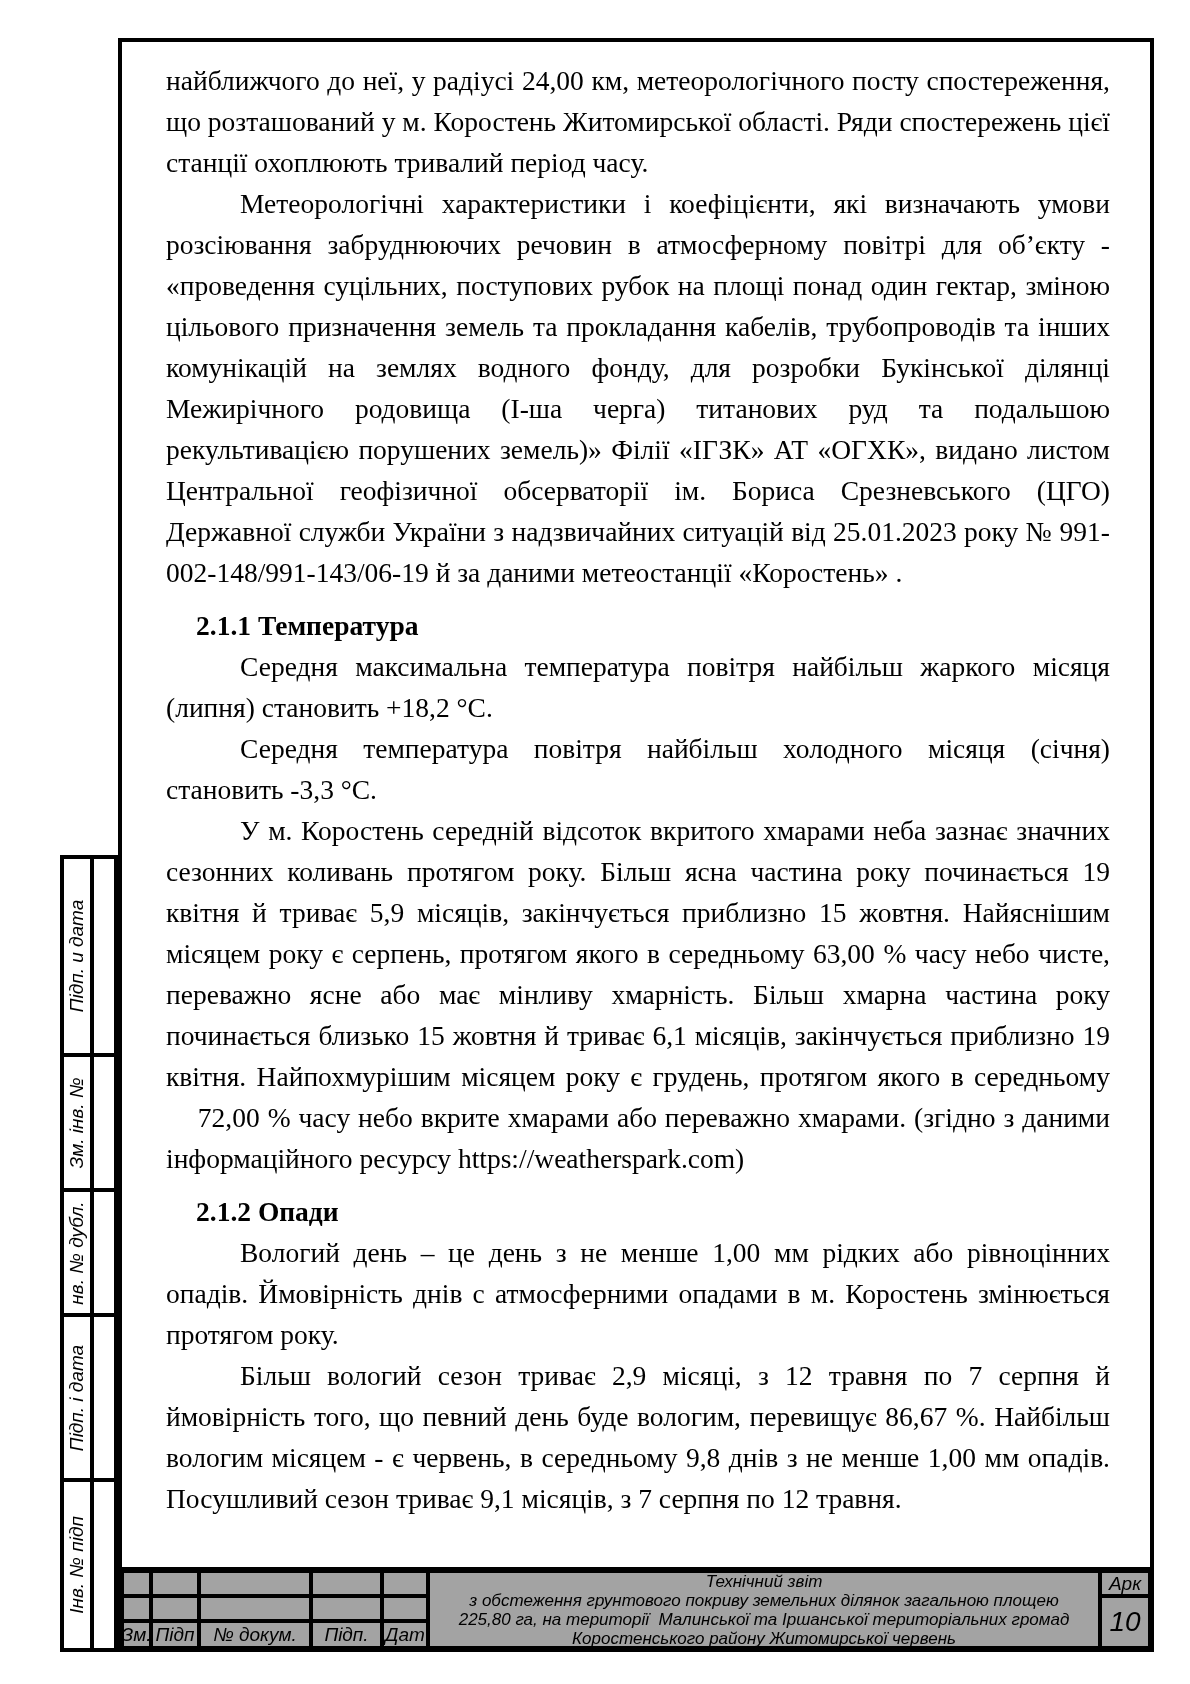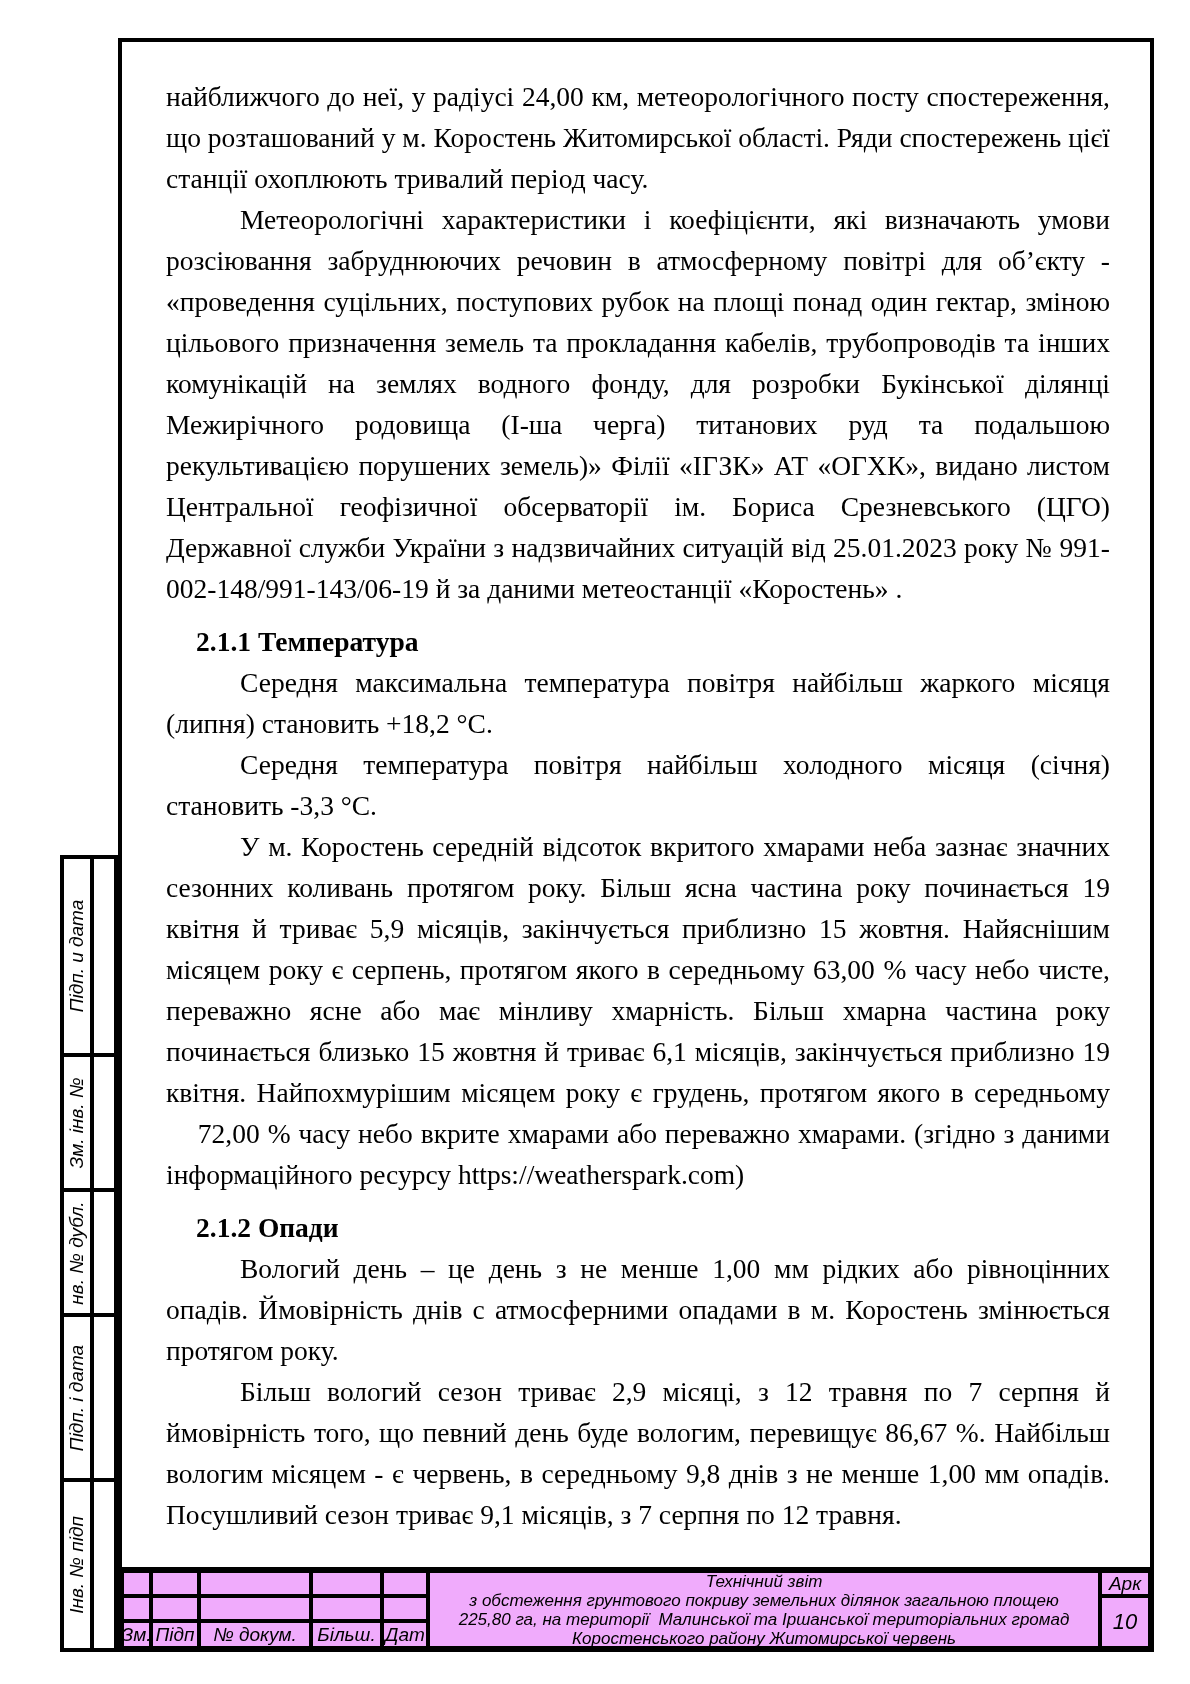--- a/index.html
+++ b/index.html
@@ -6,42 +6,42 @@
   .page{position:relative;width:1190px;height:1684px;background:#ffffff;overflow:hidden;
         font-family:"Liberation Serif",serif;color:#000;}
   
   .frame{position:absolute;left:118px;top:38px;width:1036px;height:1614px;
          border:4px solid #000;box-sizing:border-box;background:#fff;}
   
   .textarea{position:absolute;left:122px;top:42px;width:1028px;height:1525px;
             padding:18px 40px 0 44px;box-sizing:border-box;overflow:hidden;
             font-size:27.5px;line-height:41px;text-align:justify;}
   .para{margin:0;text-indent:74px;}
-  .para.first{text-indent:0;margin-top:16px;}
+  .para.first{text-indent:0;}
   .heading{margin:12px 0 0 0;padding-left:30px;font-weight:bold;text-align:left;}
   
   .sidebar{position:absolute;left:60px;top:855px;width:58px;height:797px;
            display:grid;grid-template-columns:30px 1fr;
            grid-template-rows:198px 135px 125px 165px 1fr;
            border:2px solid #000;box-sizing:border-box;background:#fff;}
   .sb-cell{border:2px solid #000;box-sizing:border-box;position:relative;
            display:flex;align-items:center;justify-content:center;overflow:visible;background:#fff;}
   .sb-cell span{transform:rotate(-90deg);white-space:nowrap;
                 font-family:"Liberation Sans",sans-serif;font-style:italic;font-size:19px;}
   
   .titleblock{position:absolute;left:118px;top:1567px;width:1036px;height:85px;
               border:4px solid #000;box-sizing:border-box;background:#fff;
               display:grid;grid-template-columns:29px 48px 112px 71px 46px 1fr 50px;
               grid-template-rows:25px 25px 1fr;}
   .tb-cell{border:2px solid #000;box-sizing:border-box;display:flex;
            align-items:center;justify-content:center;
            font-family:"Liberation Sans",sans-serif;font-style:italic;font-size:19px;
-           overflow:hidden;background:#f0abfc;}
+           overflow:hidden;background:#a3a3a3;}
   .tb-title{flex-direction:column;font-size:17px;line-height:19px;text-align:center;padding:1px 6px;}
-  .tb-num{font-size:22px;}
+  .tb-num{font-size:28px;}
 </style>
 </head>
 <body>
 
 <div class="page">
 
   <div class="frame"></div>
 
   <div class="textarea">
     <p class="para first">найближчого до неї, у радіусі 24,00 км, метеорологічного посту спостереження, що розташований у м. Коростень Житомирської області. Ряди спостережень цієї станції охоплюють тривалий період часу.</p>
@@ -88,21 +88,21 @@
 
     <div class="tb-cell" style="grid-area:2/1"></div>
     <div class="tb-cell" style="grid-area:2/2"></div>
     <div class="tb-cell" style="grid-area:2/3"></div>
     <div class="tb-cell" style="grid-area:2/4"></div>
     <div class="tb-cell" style="grid-area:2/5"></div>
 
     <div class="tb-cell" style="grid-area:3/1">Зм.</div>
     <div class="tb-cell" style="grid-area:3/2">Підп</div>
     <div class="tb-cell" style="grid-area:3/3">№ докум.</div>
-    <div class="tb-cell" style="grid-area:3/4">Більш.</div>
+    <div class="tb-cell" style="grid-area:3/4">Підп.</div>
     <div class="tb-cell" style="grid-area:3/5">Дат</div>
 
     <div class="tb-cell tb-title" style="grid-column:6;grid-row:1/4">
       <div>Технічний звіт</div>
       <div>з обстеження грунтового покриву земельних ділянок загальною площею</div>
       <div>225,80 га, на території&nbsp; Малинської та Іршанської територіальних громад</div>
       <div>Коростенського району Житомирської червень</div>
     </div>
 
     <div class="tb-cell" style="grid-column:7;grid-row:1">Арк</div>

